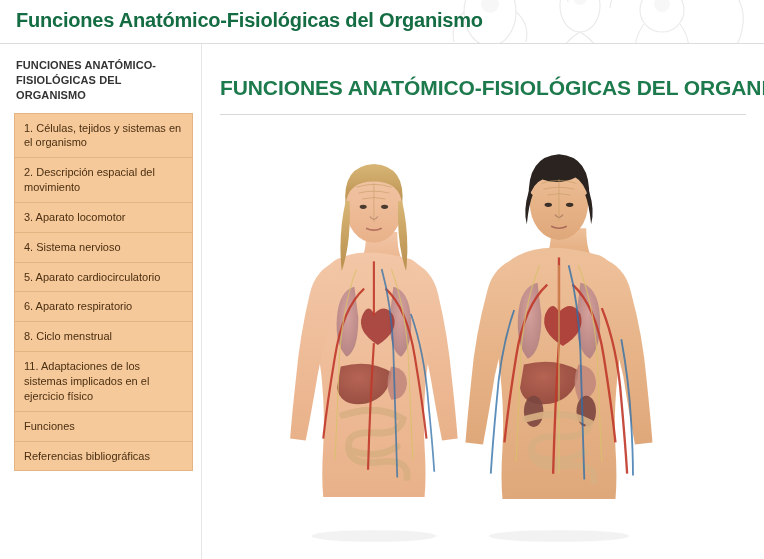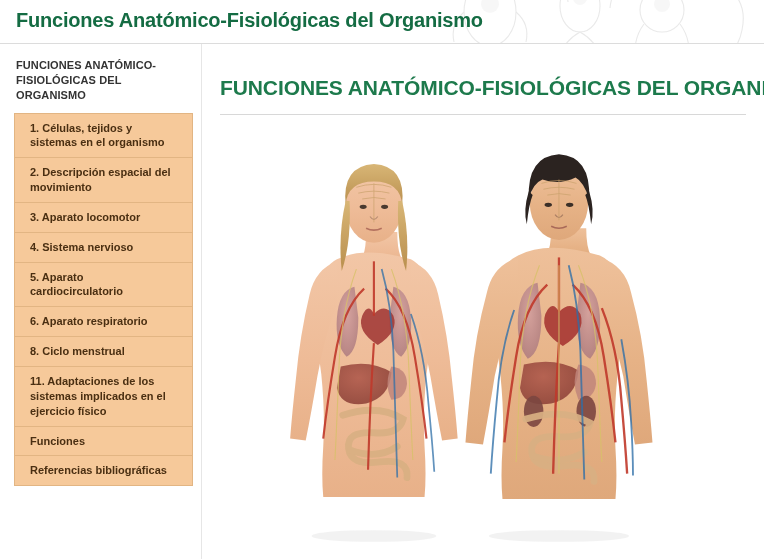--- a/index.html
+++ b/index.html
@@ -93,23 +93,23 @@
     text-transform: uppercase;
     margin: 4px 0 10px 2px;
     letter-spacing: 0.1px;
   }
   .nav-item {
     background: #f6c99a;
     border: 1px solid #e2b583;
     border-bottom: none;
     color: #4a2f12;
     font-size: 11px;
-    font-weight: bold;
+    font-weight: normal;
     line-height: 1.35;
-    padding: 7px 15px;
+    padding: 7px 9px;
     cursor: pointer;
   }
   .nav-item:last-child {
     border-bottom: 1px solid #e2b583;
   }
 
   
   .content {
     flex: 1 1 auto;
     background: #ffffff;

